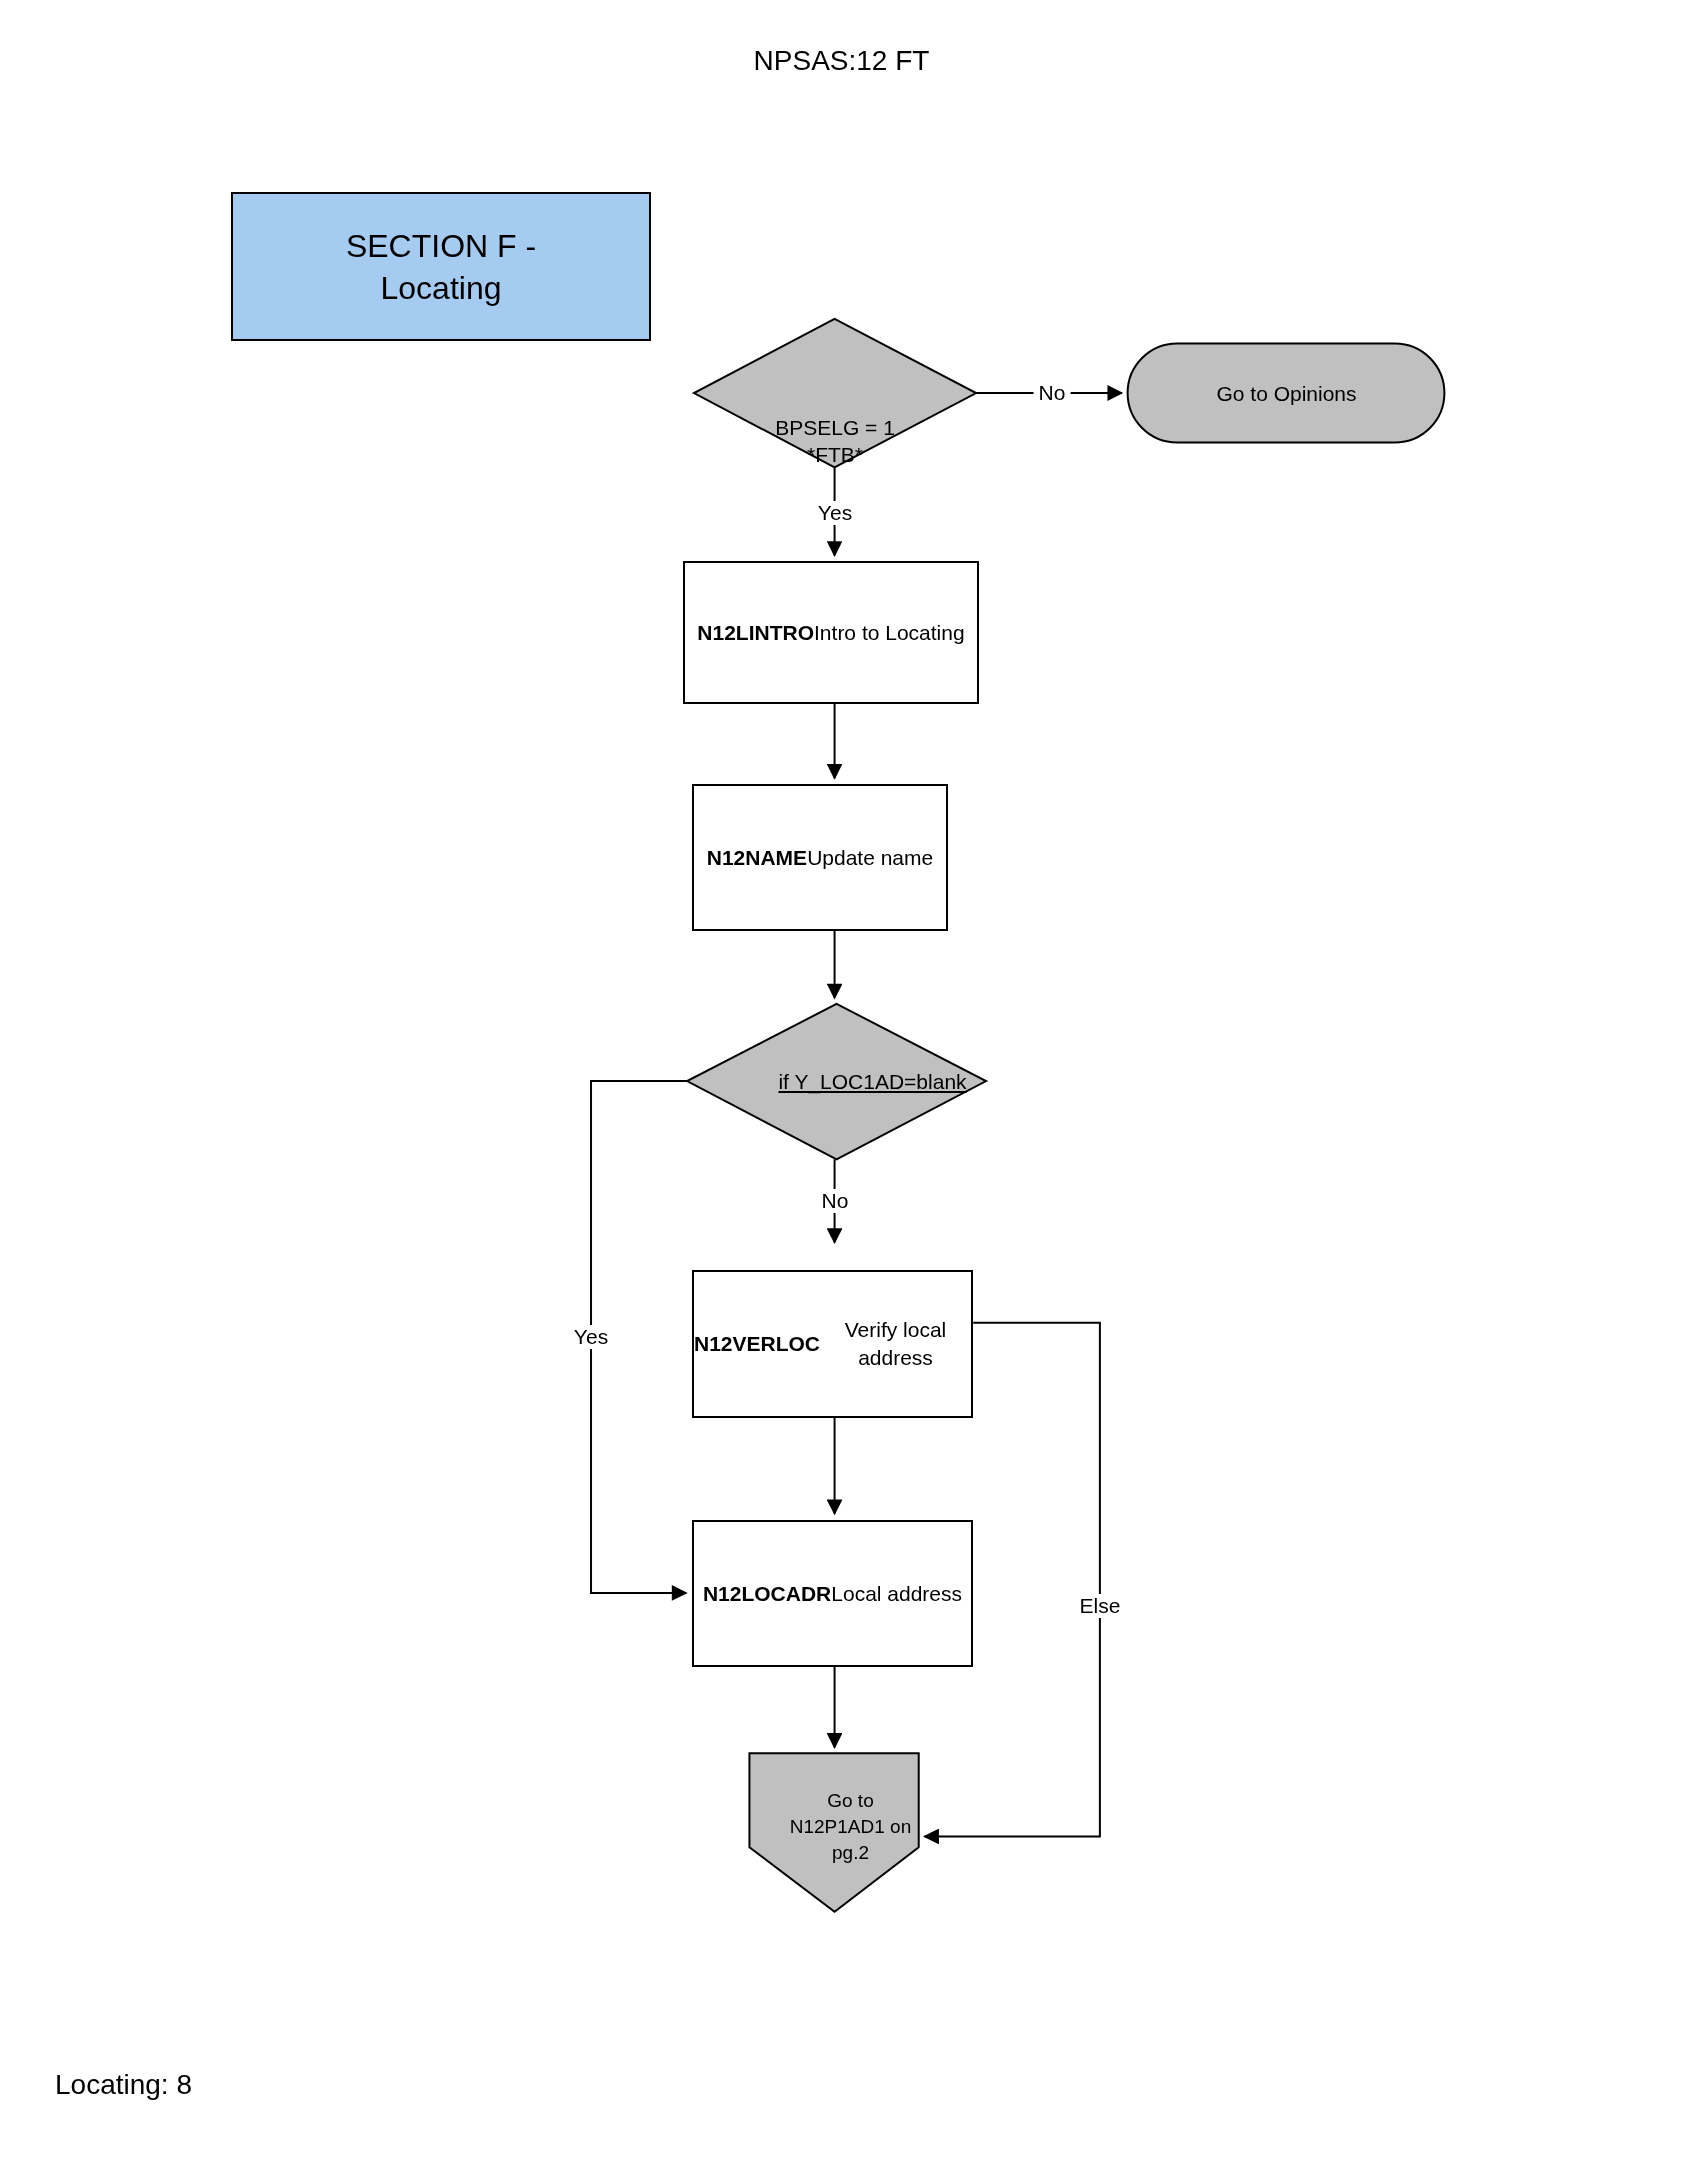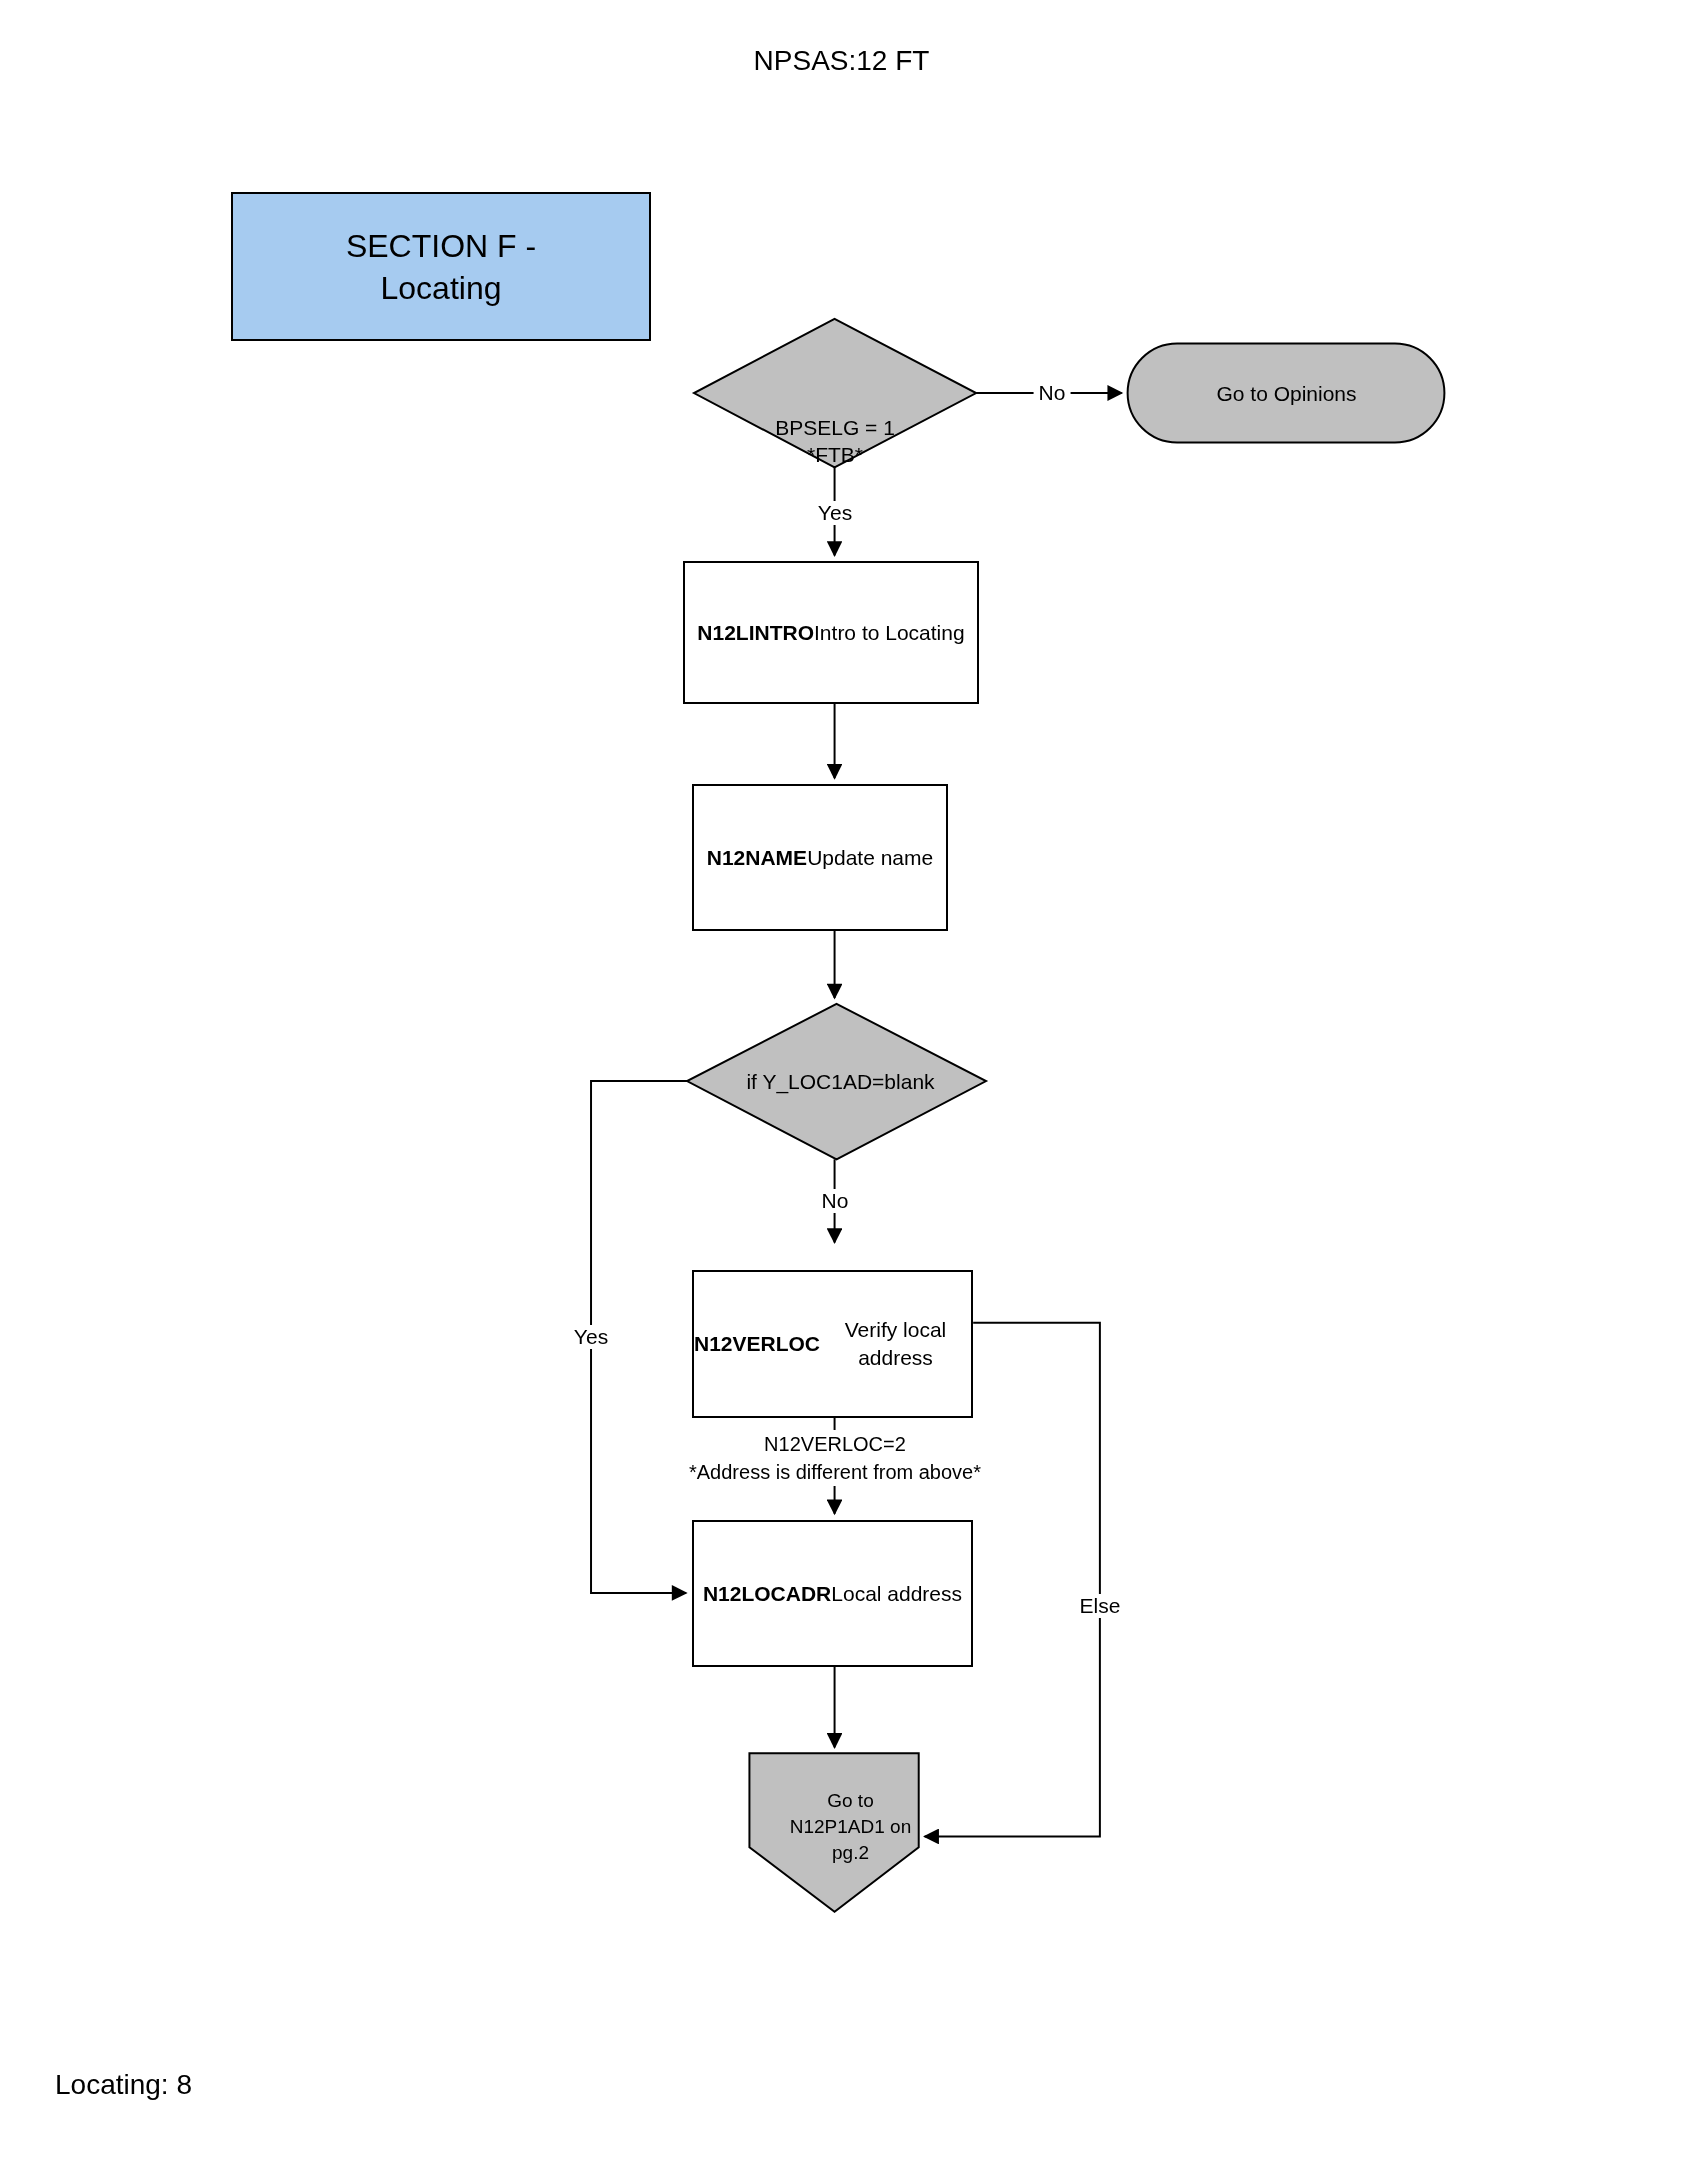--- a/index.html
+++ b/index.html
@@ -88,21 +88,21 @@
   <div class="box" style="left:683px; top:561px; width:296px; height:143px;">
     <span class="name">N12LINTRO</span>
     <span>Intro to Locating</span>
   </div>
 
   <div class="box" style="left:692px; top:784px; width:256px; height:147px;">
     <span class="name">N12NAME</span>
     <span>Update name</span>
   </div>
 
-  <div class="overlay-text" style="left:691px; top:1004px; width:299px; height:155px;">
+  <div class="overlay-text" style="left:723px; top:1004px; width:299px; height:155px;text-decoration:underline;">
     <span>if Y_LOC1AD=blank</span>
   </div>
 
   <div class="box" style="left:692px; top:1248px; width:281px; height:148px;margin-top:22px;">
     <span class="name">N12VERLOC</span>
     <span>Verify local address</span>
   </div>
 
   <div class="box" style="left:692px; top:1520px; width:281px; height:147px;">
     <span class="name">N12LOCADR</span>
@@ -114,19 +114,15 @@
     <span>N12P1AD1 on</span>
     <span>pg.2</span>
   </div>
 
   <div class="edge-label" style="left:1052px; top:393px;">No</div>
   <div class="edge-label" style="left:835px; top:513px;">Yes</div>
   <div class="edge-label" style="left:835px; top:1201px;">No</div>
   <div class="edge-label" style="left:591px; top:1337px;">Yes</div>
   <div class="edge-label" style="left:1100px; top:1606px;">Else</div>
 
-  <div class="cond-label" style="left:835px; top:1430px;">
-    <span>N12VERLOC=2</span>
-    <span>*Address is different from above*</span>
-  </div>
 
 </div>
 
 
 </body></html>

